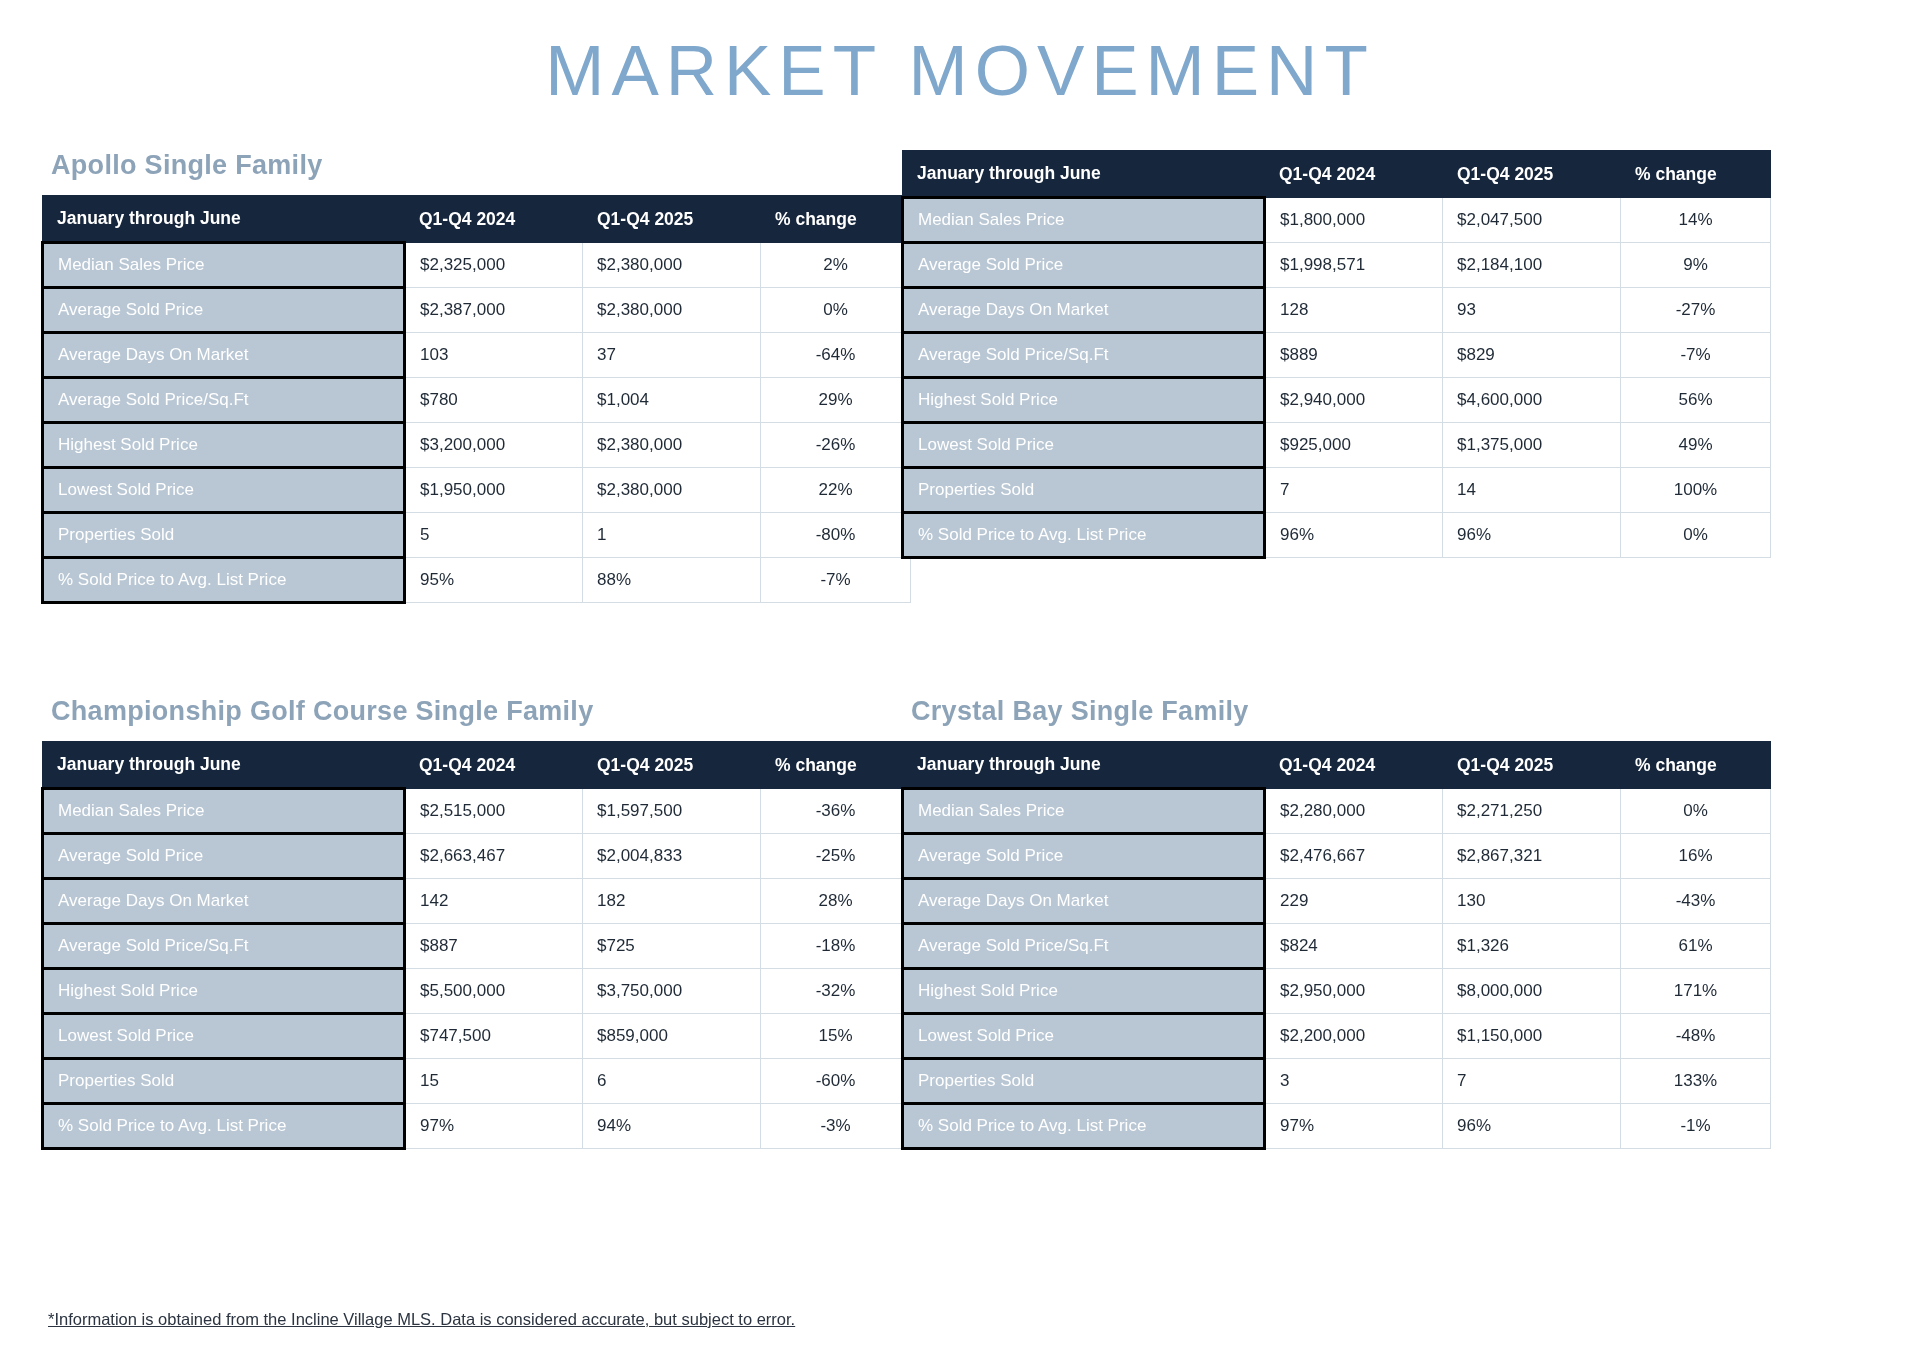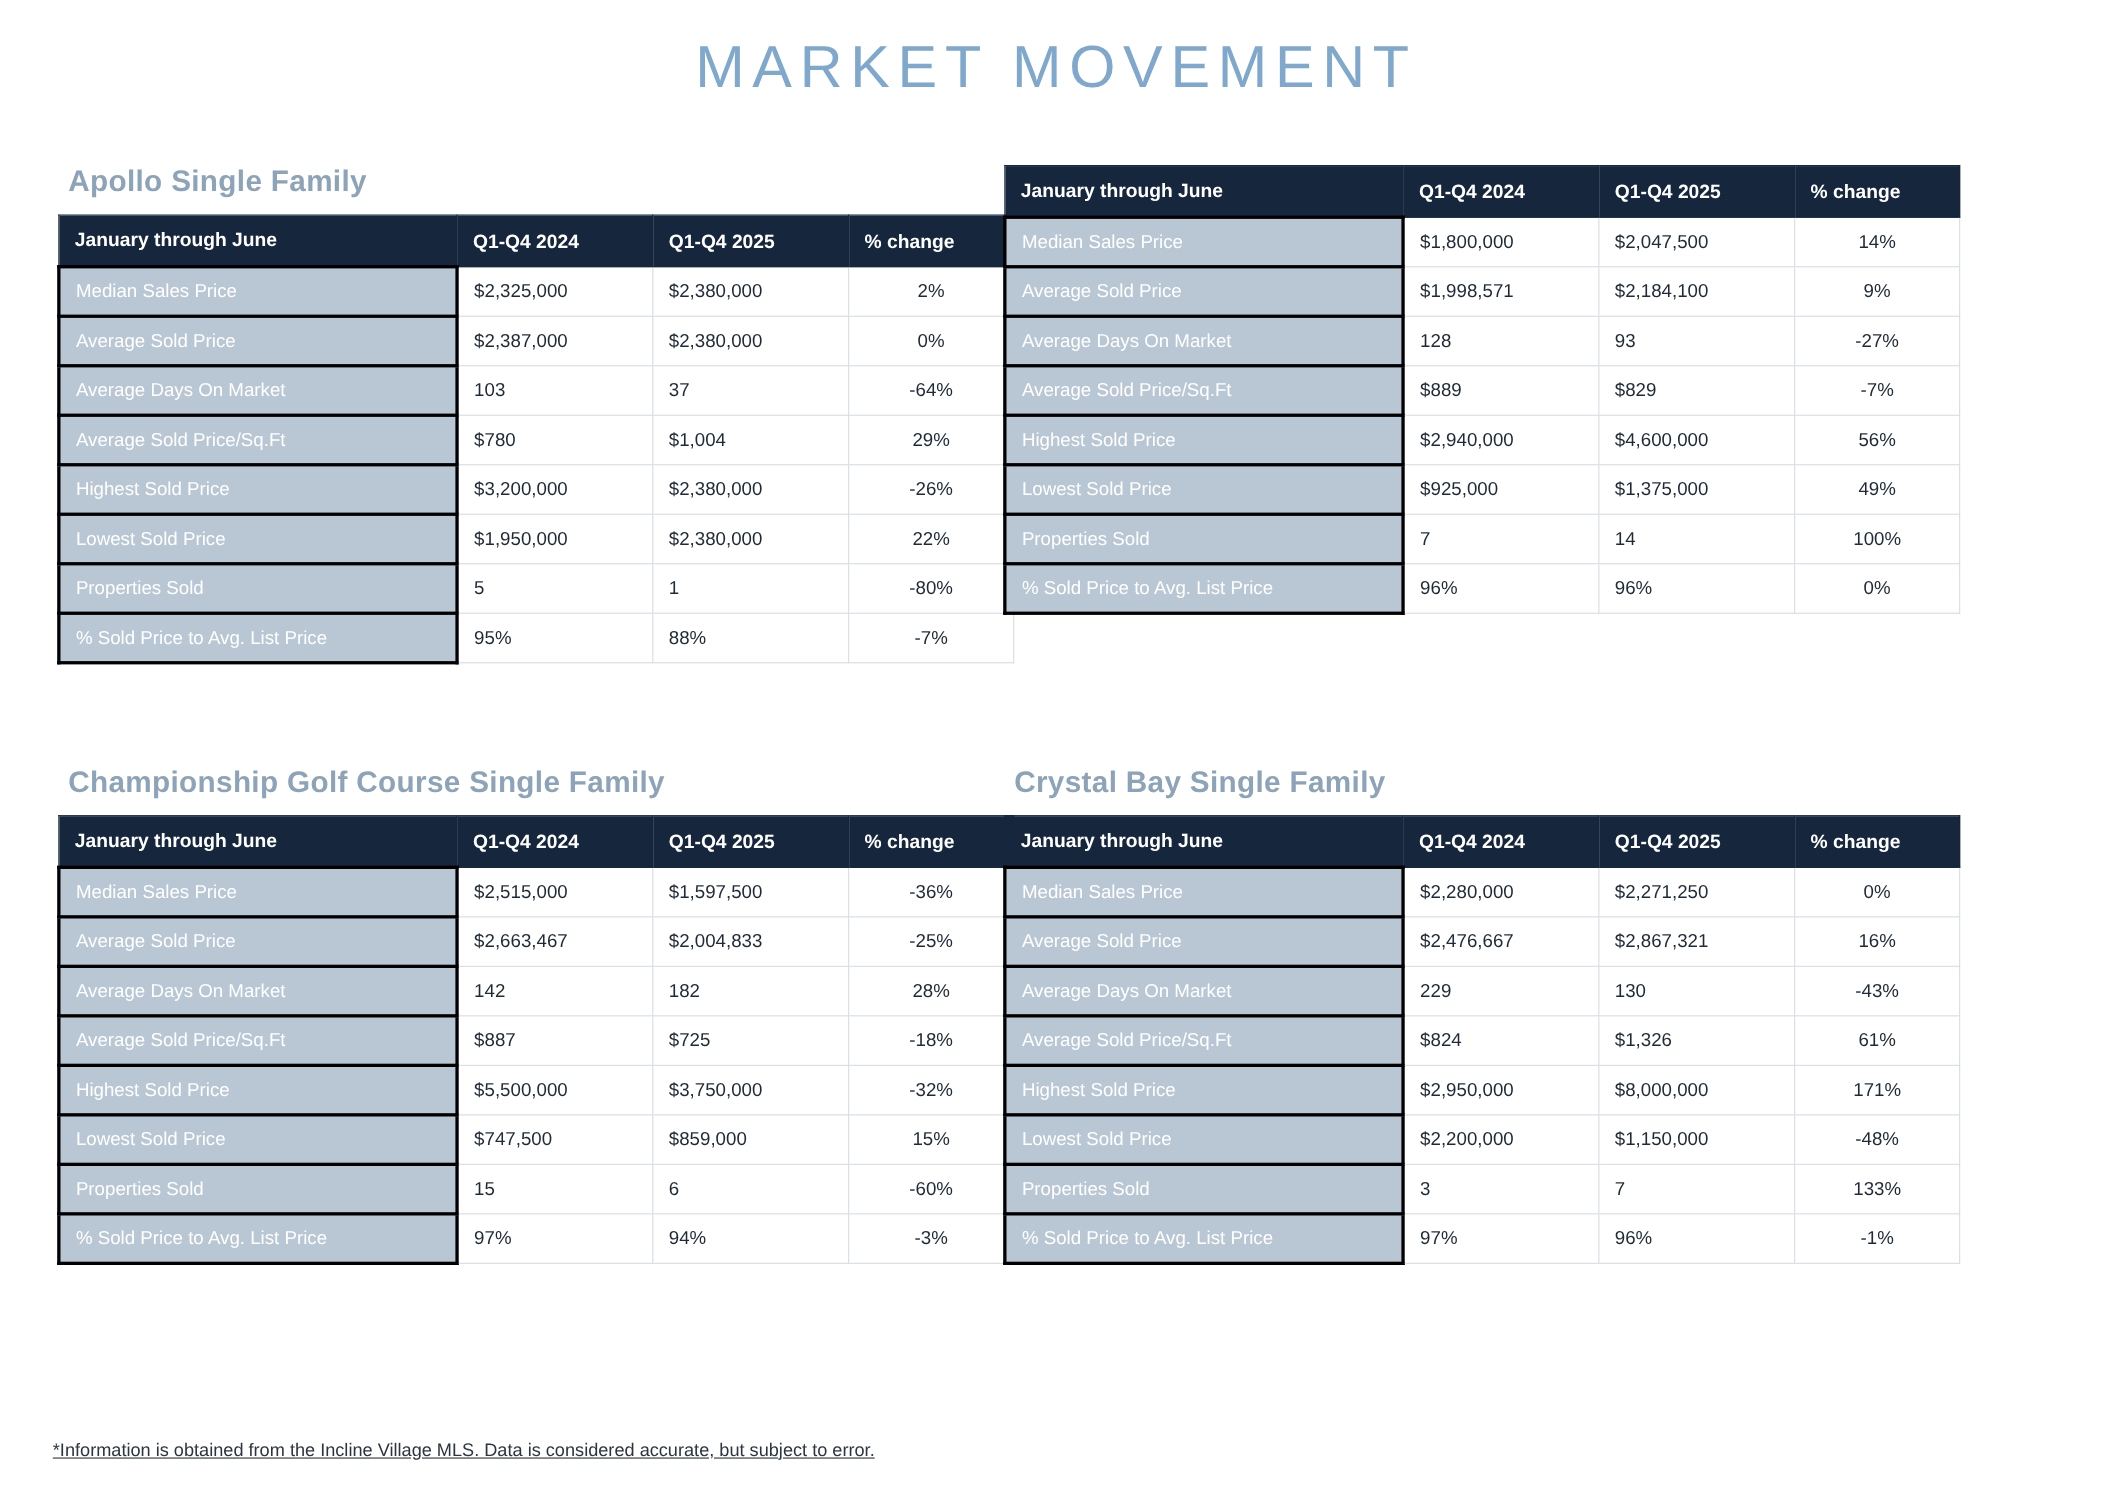--- a/index.html
+++ b/index.html
@@ -10,32 +10,32 @@
   body {
     width: 1920px;
     height: 1363px;
     font-family: "Liberation Sans", sans-serif;
     color: #2b3440;
     position: relative;
     overflow: hidden;
   }
   .page-title {
     text-align: center;
-    font-size: 54px;
+    font-size: 71px;
     letter-spacing: 7px;
     color: #7fa8cc;
     font-weight: 400;
     margin: 30px 0 0 0;
     padding: 0;
     font-family: "Liberation Sans", sans-serif;
   }
   .grid {
     position: absolute;
     top: 150px;
-    left: 12px;
+    left: 1px;
     width: 1720px;
     display: flex;
     flex-wrap: wrap;
   }
   .panel {
     width: 50%;
     box-sizing: border-box;
     padding-left: 40px;
     padding-right: 20px;
     margin-bottom: 92px;

